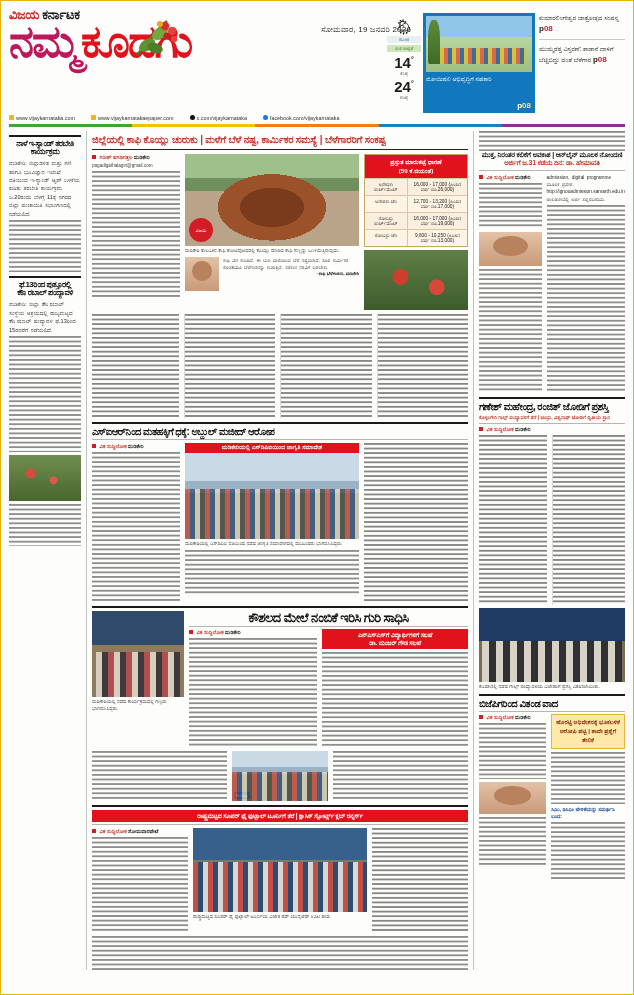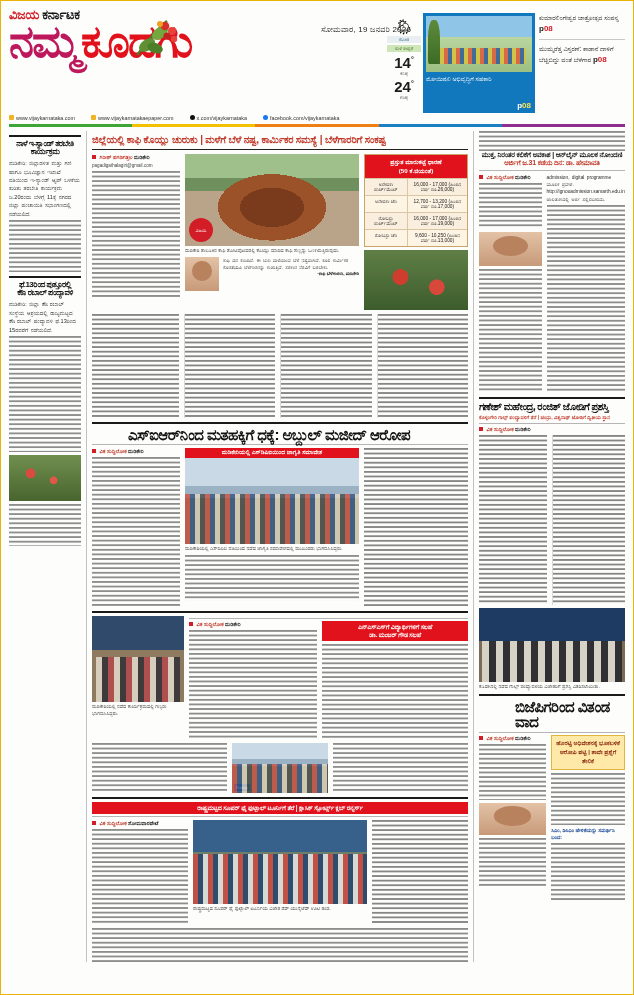--- a/index.html
+++ b/index.html
@@ -87,21 +87,21 @@
   .ad-circle { width:44px;height:44px;border-radius:50%;background:#fff;display:flex;align-items:center;justify-content:center;}
   .ad-krishna { width:30px;height:30px;border-radius:50%;
      background:radial-gradient(circle at 50% 40%, #e2453b 0 48%, #fff 48% 100%); position:relative;}
   .ad-krishna::after{content:"";position:absolute;left:8px;top:6px;width:14px;height:18px;background:#d8372e;border-radius:50% 50% 40% 40%;}
   .ad-name { text-align:center; font-size:9px; font-weight:bold; color:#111; margin-top:2px; letter-spacing:-.4px;}
   .ad-sub { text-align:center; font-size:4.6px; color:#222; }
   .ad-phone { background:#1c69b4; color:#fff; font-size:5px; text-align:center; padding:1px 0; margin-top:1px; }
 
   
   .h-main { font-size:27px; }
-  .h-sec  { font-size:15px;margin-left:36px; }
+  .h-sec  { font-size:10px; }
   .h-third{ font-size:13px; }
   .h-small{ font-size:10px; }
   .h-side { font-size:8px; text-align:center; }
 
   .kicker { font-size:7px; font-weight:bold; color:#111; text-align:center; letter-spacing:-.2px; }
   .redbar { background:#e1121c; color:#fff; font-size:6.4px; font-weight:bold; text-align:center; padding:2px 3px; letter-spacing:-.2px;}
   .capbar { background:#e1121c; color:#fff; font-size:6px; font-weight:bold; text-align:center; padding:1.5px 2px; }
   .yellowbox { background:#ffe9a8; border:1px solid #e2b53c; padding:3px; font-size:6px; font-weight:bold; color:#8a2b10; text-align:center; line-height:1.5;}
 
   
@@ -324,20 +324,21 @@
         <div style="width:104px" class="fake dense"></div>
       </div>
 
       <div class="sec-rule"></div>
       <div style="display:flex;gap:5px">
         <div style="width:92px">
           <div class="ph ph-stage" style="height:86px"></div>
           <div class="cap">ಮಡಿಕೇರಿಯಲ್ಲಿ ನಡೆದ ಕಾರ್ಯಕ್ರಮದಲ್ಲಿ ಗಣ್ಯರು ಭಾಗವಹಿಸಿದ್ದರು.</div>
         </div>
         <div style="flex:1">
+          <div class="hl h-third" style="text-align:center">ಕೌಶಲದ ಮೇಲೆ ನಂಬಿಕೆ ಇರಿಸಿ ಗುರಿ ಸಾಧಿಸಿ</div>
           <div class="rule-thin" style="margin:2px 0"></div>
           <div style="display:flex;gap:5px">
             <div style="width:46%">
               <div class="byline">
                 <span class="sq"></span>
                 <span>ವಿಕ ಸುದ್ದಿಲೋಕ</span> <b>ಮಡಿಕೇರಿ</b>
               </div>
               <div class="fake" style="height:110px;margin-top:2px"></div>
             </div>
             <div style="flex:1">

